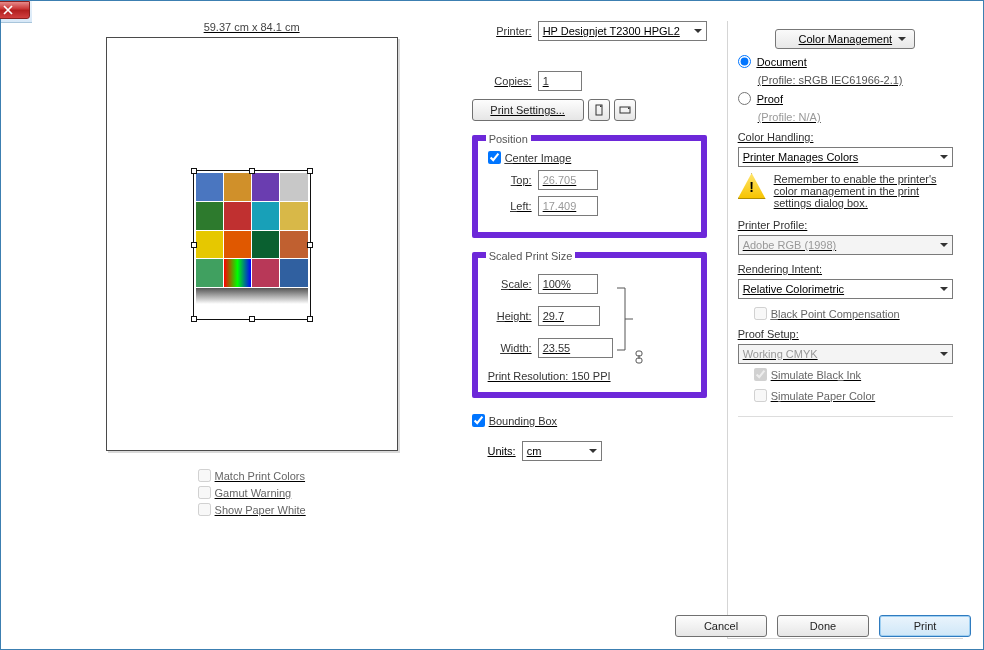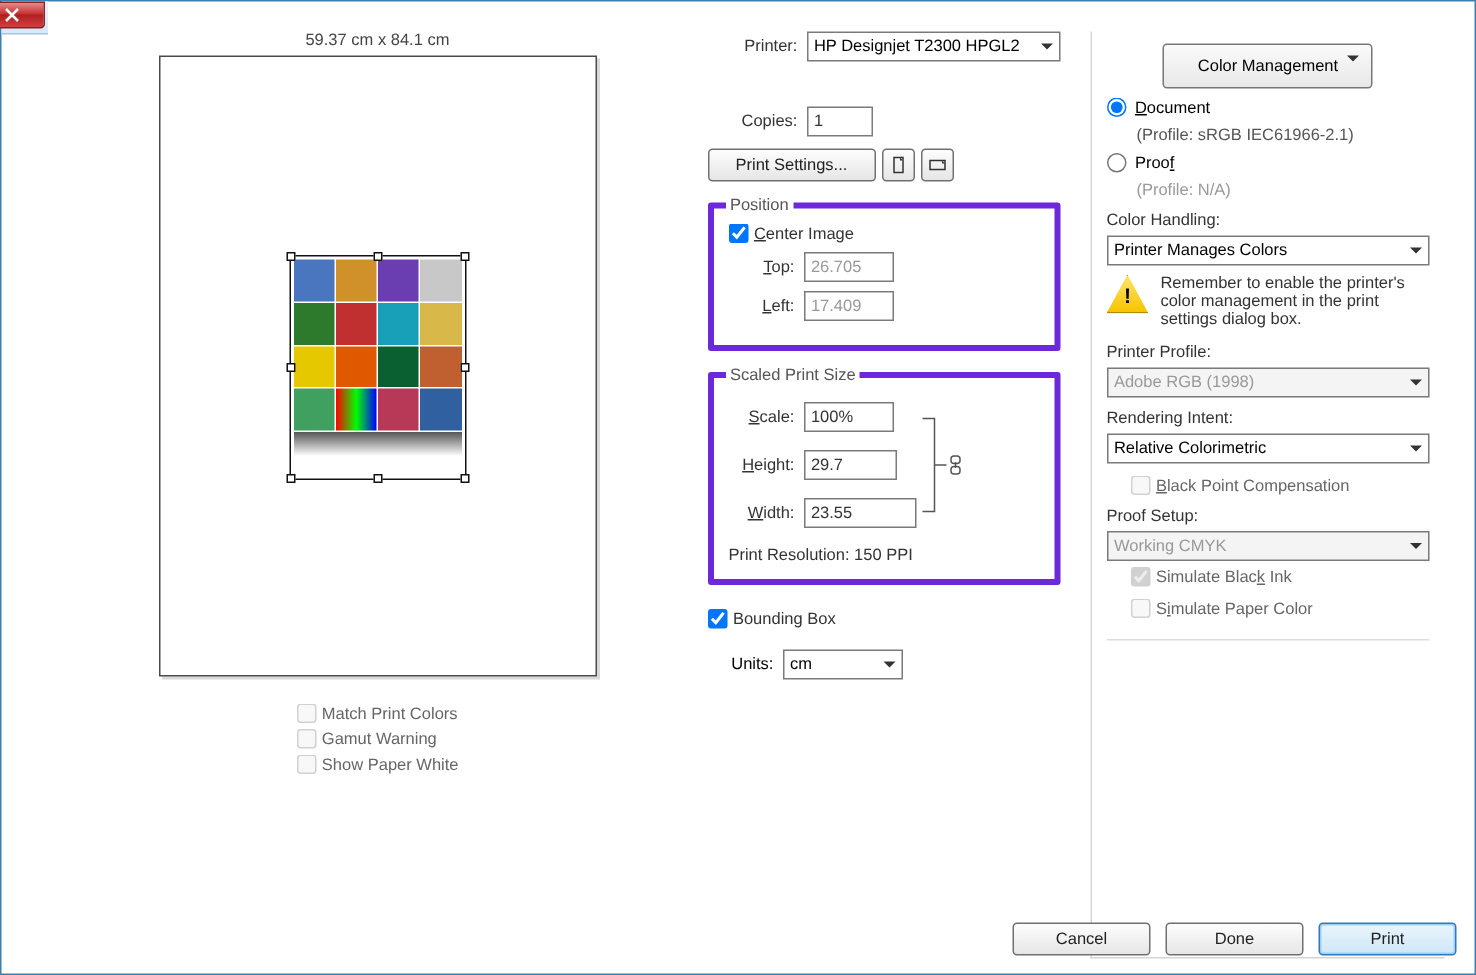--- a/index.html
+++ b/index.html
@@ -4,21 +4,21 @@
 <style>
 * { box-sizing: border-box; margin: 0; padding: 0; font-family: Tahoma, "Segoe UI", sans-serif; font-size: 11px; }
 body { background: #fff; }
 .window { width: 984px; height: 650px; border: 1px solid #3c7fb1; display: flex; flex-direction: row; }
 .titlebar { height: 22px; background: linear-gradient(#eaf3fb, #d7e8f7); border-bottom: 1px solid #a8c5db; display: flex; align-items: center; padding: 0 4px; position: relative; }
 .titlebar-text { color: #333; }
 .close-btn { position: absolute; right: 2px; top: 0px; width: 44px; height: 18px; background: linear-gradient(#e68a8a, #c83232 45%, #b01e1e 50%, #d14040); border: 1px solid #8a2020; border-radius: 0 0 3px 3px; color: #fff; display: flex; align-items: center; justify-content: center; }
 .close-btn svg { width: 10px; height: 10px; }
 .bg-strip { position: absolute; left: 100px; right: 60px; top: 2px; height: 16px; display: flex; overflow: hidden; opacity: 0.45; }
 .bg-strip div { flex: 1; }
-.body { flex: 1; padding: 20px 20px 10px 20px; display: flex; gap: 20px; position: relative; }
+.body { flex: 1; padding: 20px 20px 10px 20px; display: flex; gap: 20px; position: relative; text-decoration: underline; }
 .col-preview { width: 400px; display: flex; flex-direction: column; align-items: center; }
 .size-label { color: #444; margin-bottom: 4px; }
 .paper { width: 292px; height: 414px; background: #fff; border: 1px solid #4a4a4a; box-shadow: 2px 2px 0 rgba(0,0,0,.15); position: relative; }
 .img-frame { position: absolute; left: 86px; top: 132px; width: 118px; height: 150px; border: 1px solid #111; }
 .img-frame .handle { position: absolute; width: 6px; height: 6px; background: #fff; border: 1px solid #111; }
 .handle.tl { left: -3px; top: -3px; } .handle.tr { right: -3px; top: -3px; }
 .handle.bl { left: -3px; bottom: -3px; } .handle.br { right: -3px; bottom: -3px; }
 .handle.tm { left: 50%; top: -3px; margin-left: -3px; } .handle.bm { left: 50%; bottom: -3px; margin-left: -3px; }
 .handle.ml { left: -3px; top: 50%; margin-top: -3px; } .handle.mr { right: -3px; top: 50%; margin-top: -3px; }
 .grid-img { position: absolute; inset: 2px 2px 2px 2px; display: grid; grid-template-rows: repeat(4,1fr) 16px 12px; grid-template-columns: repeat(4,1fr); gap: 1px; background: #fff; }
@@ -30,32 +30,32 @@
 
 .col-mid { width: 235px; display: flex; flex-direction: column; gap: 8px; }
 .row-inline { display: flex; align-items: center; gap: 6px; }
 .label-r { text-align: right; width: 60px; color: #333; }
 .sel { height: 20px; border: 1px solid #7a7a7a; background: #fff; padding: 0 14px 0 4px; display: flex; align-items: center; position: relative; font-size: 11px; }
 .sel::after { content: ""; position: absolute; right: 4px; top: 7px; border: 4px solid transparent; border-top-color: #333; }
 .txt { height: 20px; border: 1px solid #7a7a7a; background: #fff; padding: 0 4px; display: flex; align-items: center; color: #333; }
 .txt.disabled { color: #999; background: #fff; }
 .btn { height: 22px; border: 1px solid #707070; background: linear-gradient(#fdfdfd,#e6e6e6); border-radius: 3px; padding: 0 10px; display: inline-flex; align-items: center; justify-content: center; color: #222; }
 .btn-small { width: 22px; padding: 0; }
-.fieldset { border: 4px solid #6d28d9; border-radius: 2px; padding: 10px 10px 10px 10px; position: relative; margin-top: 6px; }
+.fieldset { border: 6px solid #6d28d9; border-radius: 2px; padding: 10px 10px 10px 10px; position: relative; margin-top: 6px; }
 .fieldset .legend { position: absolute; top: -8px; left: 8px; background: #fff; padding: 0 3px; color: #555; }
 .field-row { display: flex; align-items: center; gap: 6px; margin: 6px 0; }
 .field-row .lbl { width: 44px; text-align: right; color: #333; }
 .scale-col { display: flex; flex-direction: column; }
-.scale-bracket { display: flex; align-items: center; }
+.scale-bracket { display: flex; align-items: flex-end; }
 .bracket-svg { width: 24px; height: 90px; }
 .link-icon { margin-left: -4px; }
 
 .col-right { flex: 1; border: 1px solid #d5d5d5; border-top: none; border-right: none; padding: 8px 10px; position: relative; }
 .col-right hr { border: none; border-top: 1px solid #ddd; margin: 6px 0; }
-.right-sel { margin: 0 auto; width: 140px; border: 1px solid #777; background: linear-gradient(#fafafa,#e8e8e8); border-radius: 3px; height: 30px; display: flex; align-items: center; justify-content: center; position: relative; }
+.right-sel { margin: 0 auto; width: 140px; border: 1px solid #777; background: linear-gradient(#fafafa,#e8e8e8); border-radius: 3px; height: 20px; display: flex; align-items: center; justify-content: center; position: relative; }
 .right-sel::after { content: ""; position: absolute; right: 8px; top: 7px; border: 4px solid transparent; border-top-color: #333; }
 .radio-row { display: flex; align-items: center; gap: 6px; margin: 6px 0; }
 .radio-row input { width: 13px; height: 13px; }
 .sub { margin-left: 20px; color: #555; font-size: 11px; }
 .sub.dis { color: #999; }
 .lbl-sec { color: #333; margin: 8px 0 4px; }
 .wsel { width: 100%; }
 .wsel.disabled { color: #999; background: #f4f4f4; }
 .warn-row { display: flex; gap: 8px; margin: 6px 0 10px; }
 .warn-icon { width: 28px; height: 26px; background: linear-gradient(#ffe46a,#f7c400); clip-path: polygon(50% 0,100% 100%,0 100%); position: relative; border: 1px solid #b08d00; }

